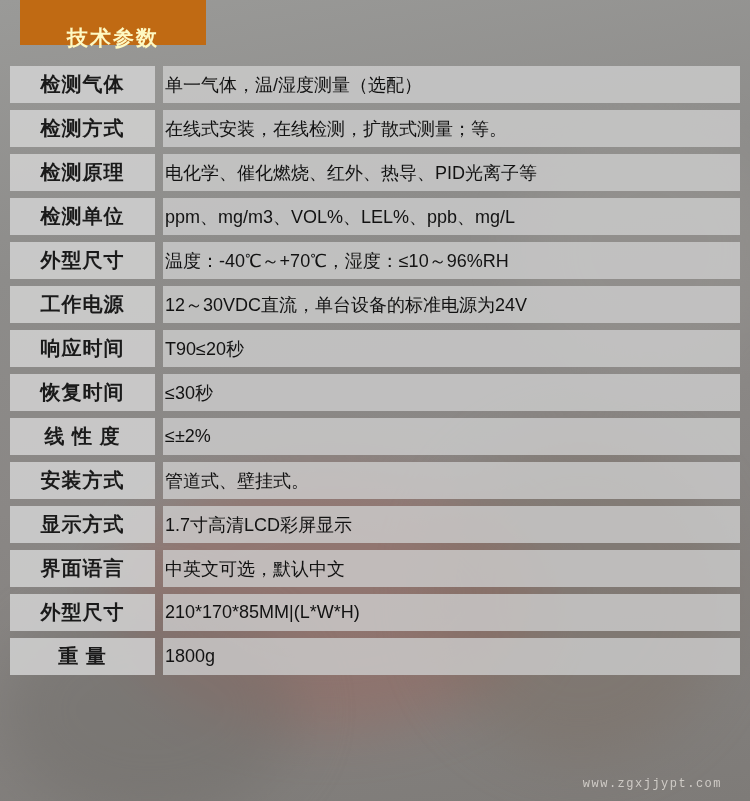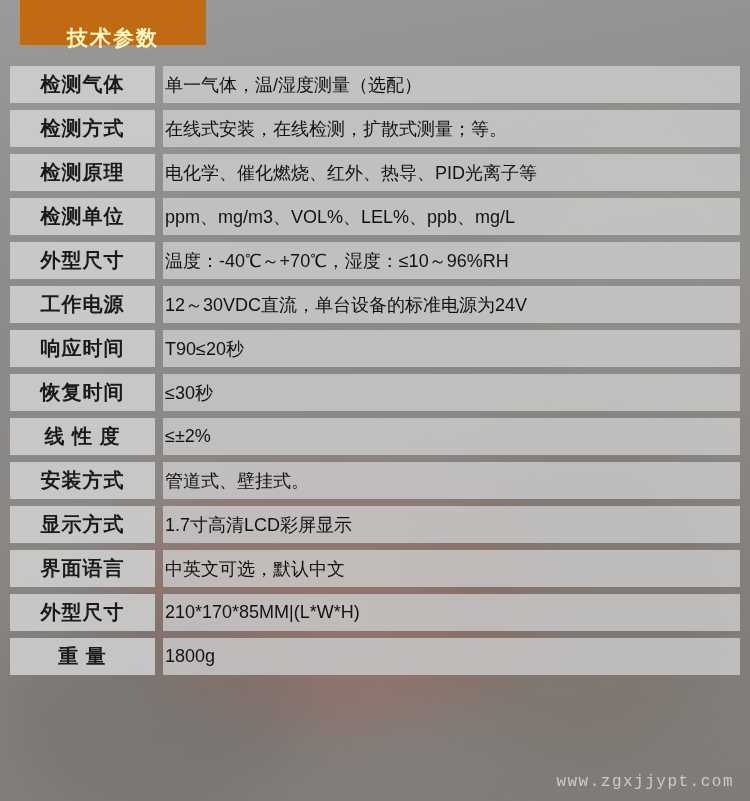--- a/index.html
+++ b/index.html
@@ -91,24 +91,24 @@
     box-sizing: border-box;
     padding: 0 2px;
   }
   .cell-value span {
     font-size: 18px;
     color: #121212;
     white-space: nowrap;
   }
   .watermark {
     position: absolute;
-    right: 16px;
+    right: 28px;
     bottom: 10px;
     font-family: "Liberation Mono", monospace;
-    font-size: 16px;
+    font-size: 12px;
     color: #d8d4cf;
     letter-spacing: 1.5px;
     opacity: 0.9;
   }
 </style>
 </head>
 <body>
 
 <div class="page">
   <div class="bg-blob b1"></div>

